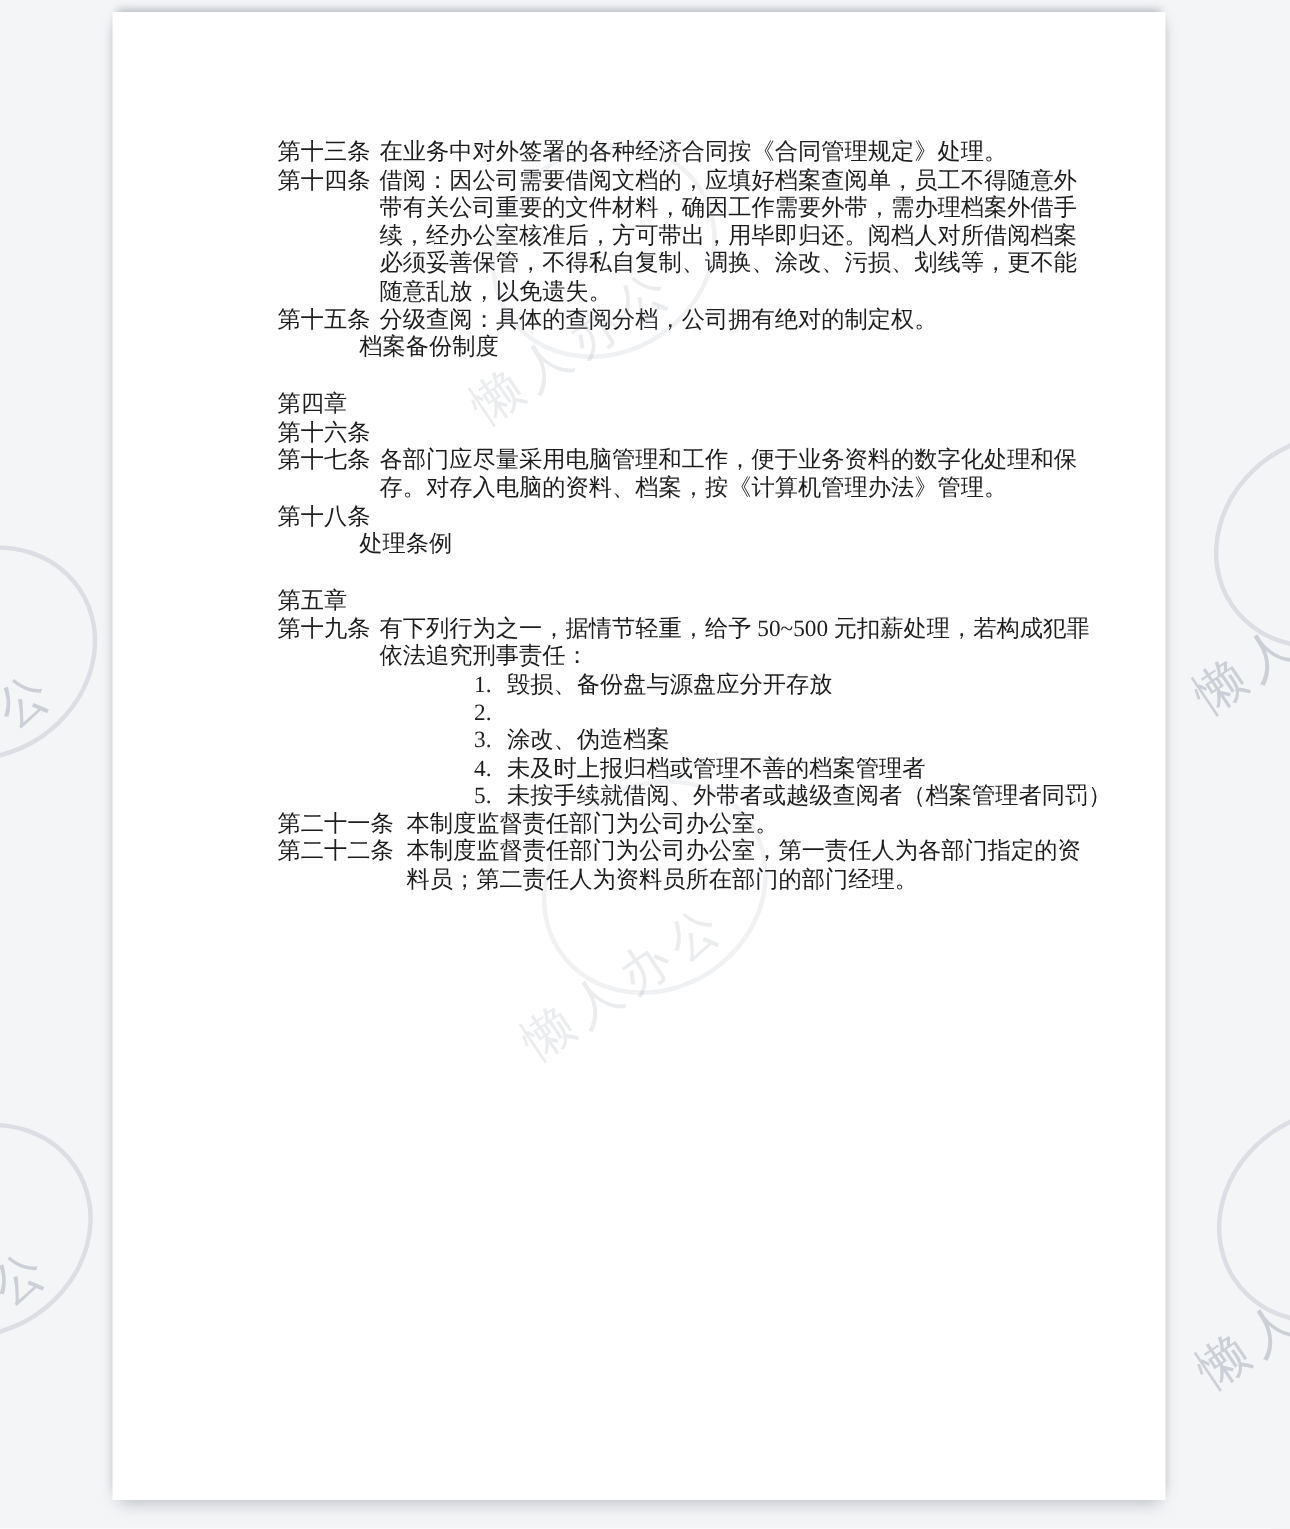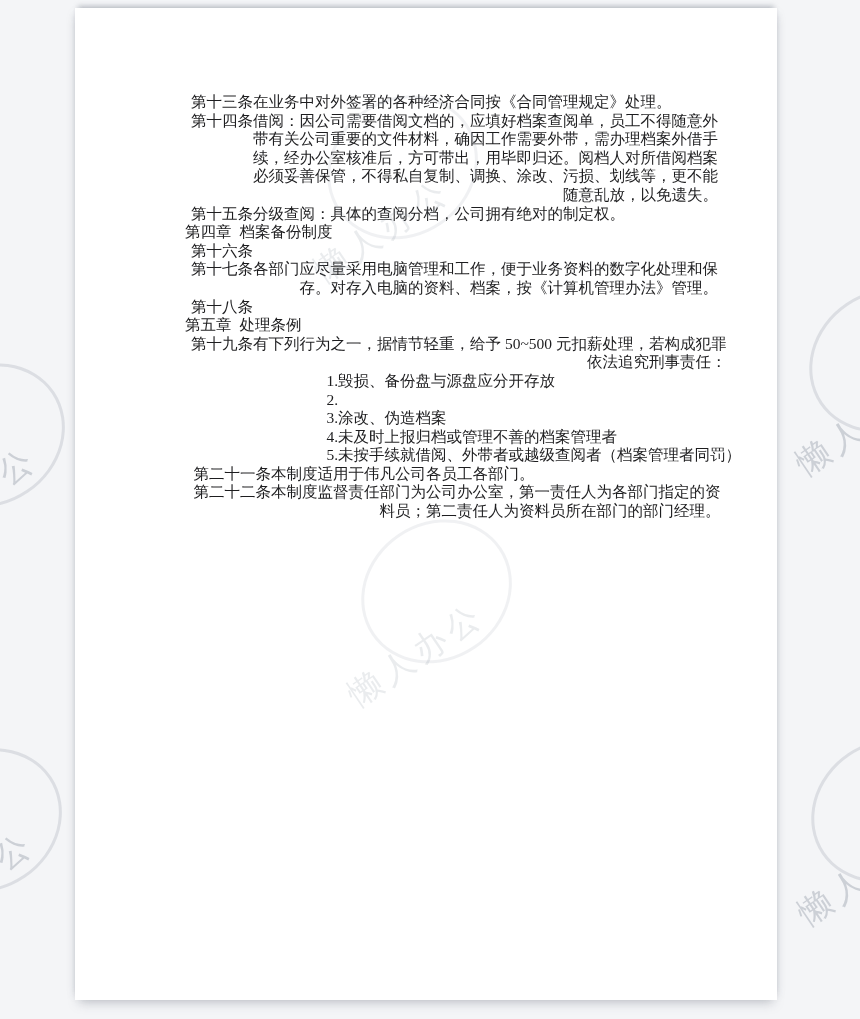--- a/index.html
+++ b/index.html
@@ -13,34 +13,33 @@
   .stage{position:absolute;inset:0;}
   .paper{
     position:absolute;left:75px;top:8px;width:702px;height:992px;
     background:#ffffff;
     box-shadow:
       0 -5px 5px -3px rgba(128,134,146,.48),
       0 7px 10px -4px rgba(128,134,146,.42),
       -5px 0 8px -6px rgba(128,134,146,.35),
       5px 0 8px -6px rgba(128,134,146,.35);
     z-index:1;
-    text-align:right;
   }
   .content{
     position:absolute;left:110px;top:85px;width:545px;
     color:#1d1d1f;
     font-size:15.5px;
     line-height:18.6px;
     z-index:3;
   }
   .row{display:flex;align-items:flex-start;}
   .lbl{flex:0 0 68px;white-space:pre;}
   .lbl.w5{flex:0 0 86px;}
   .body{flex:0 1 auto;white-space:pre;}
-  .chapter .lbl-ch{white-space:pre;margin-right:8px;}
+  .chapter .lbl-ch{white-space:pre;margin-right:8px;margin-top:38px;}
   .chapter .ch-title{white-space:pre;}
   .li{margin-left:131px;}
   .num{flex:0 0 22px;white-space:pre;}
   .li-text{white-space:pre;}
 
   
   .wm{
     position:absolute;
     white-space:nowrap;
     font-size:33px;
@@ -135,21 +134,21 @@
         <span class="li-text">未及时上报归档或管理不善的档案管理者</span>
       </div>
       <div class="row li">
         <span class="num">5.</span>
         <span class="li-text">未按手续就借阅、外带者或越级查阅者（档案管理者同罚）</span>
       </div>
 
 
       <div class="row article">
         <span class="lbl w5">第二十一条</span>
-        <span class="body">本制度适用于伟凡公司各员工各部门。</span>
+        <span class="body">本制度监督责任部门为公司办公室。</span>
       </div>
 
       <div class="row article">
         <span class="lbl w5">第二十二条</span>
         <span class="body">本制度监督责任部门为公司办公室，第一责任人为各部门指定的资
 料员；第二责任人为资料员所在部门的部门经理。</span>
       </div>
 
     </div>
   </div>

